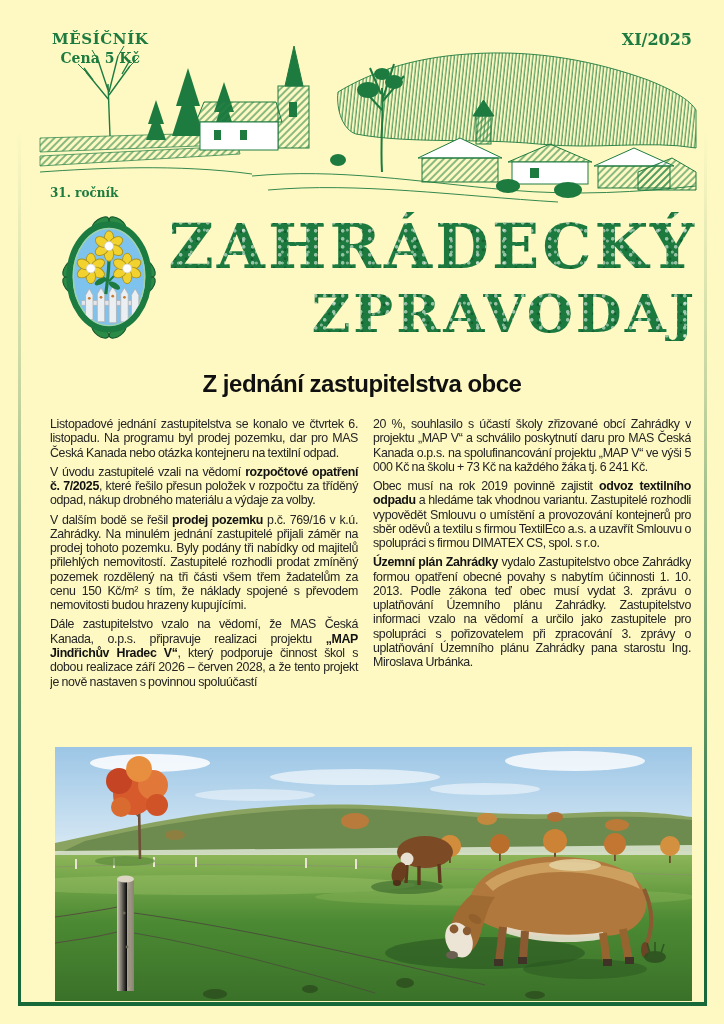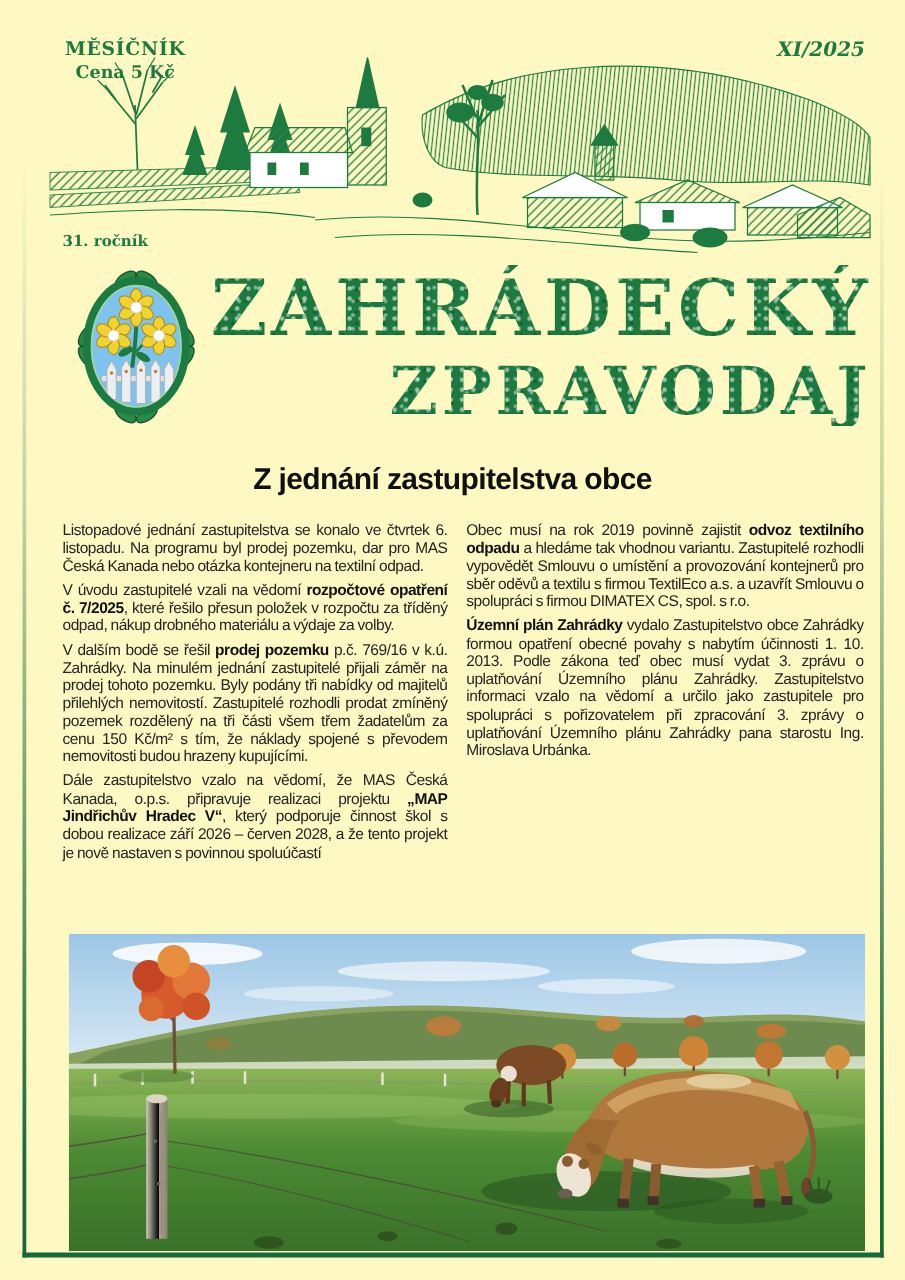--- a/index.html
+++ b/index.html
@@ -15,21 +15,21 @@
   }
   .frame-left{left:18px;}
   .frame-right{left:704px;}
   .frame-bottom{
     position:absolute; left:18px; top:1002px; width:689px; height:4px; background:#17693a;
   }
   
   .meta-left{position:absolute; left:52px; top:30px; color:#1e7b40; font-family:"DejaVu Serif", serif; font-weight:bold; z-index:5;}
   .meta-left .l1{font-size:15px; letter-spacing:.6px;}
   .meta-left .l2{font-size:14px; margin-top:2px;text-align:center;}
-  .issue{position:absolute; right:32px; top:30px; color:#1e7b40; font-family:"DejaVu Serif", serif; font-weight:bold; font-size:16px; z-index:5;font-style:italic;}
+  .issue{position:absolute; right:32px; top:30px; color:#1e7b40; font-family:"DejaVu Serif", serif; font-weight:bold; font-size:16px; z-index:5;}
   .volume{position:absolute; left:50px; top:186px; color:#1e7b40; font-family:"DejaVu Serif", serif; font-weight:bold; font-size:12px; z-index:5;text-align:right;}
   .sketch{position:absolute; left:38px; top:40px; width:662px; height:178px; z-index:1;}
   .emblem{position:absolute; left:55px; top:213px; width:108px; height:128px; z-index:5;}
   .title-block{position:absolute; right:27px; top:212px; text-align:right; z-index:4;
     font-family:"DejaVu Serif", serif; font-weight:bold; color:#1d7a3f;}
   .title-block .t1{font-size:62px; line-height:70px; letter-spacing:3px;}
   .title-block .t2{font-size:53px; line-height:56px; letter-spacing:3px; margin-top:3px;}
   @supports ((-webkit-background-clip:text) or (background-clip:text)){
     .title-block .t1,.title-block .t2{
       color:transparent;
@@ -211,20 +211,21 @@
 
   <div class="columns">
     <div class="col col-left">
         <p><span>Listopadové jednání zastupitelstva se konalo ve čtvrtek 6. listopadu. Na programu byl prodej pozemku, dar pro MAS Česká Kanada nebo otázka kontejneru na textilní odpad.</span></p>
         <p><span>V úvodu zastupitelé vzali na vědomí </span><b>rozpočtové opatření č. 7/2025</b><span>, které řešilo přesun položek v rozpočtu za tříděný odpad, nákup drobného materiálu a výdaje za volby.</span></p>
         <p><span>V dalším bodě se řešil </span><b>prodej pozemku</b><span> p.č. 769/16 v k.ú. Zahrádky. Na minulém jednání zastupitelé přijali záměr na prodej tohoto pozemku. Byly podány tři nabídky od majitelů přilehlých nemovitostí. Zastupitelé rozhodli prodat zmíněný pozemek rozdělený na tři části všem třem žadatelům za cenu 150 Kč/m² s tím, že náklady spojené s převodem nemovitosti budou hrazeny kupujícími.</span></p>
         <p><span>Dále zastupitelstvo vzalo na vědomí, že MAS Česká Kanada, o.p.s. připravuje realizaci projektu </span><b>„MAP Jindřichův Hradec V“</b><span>, který podporuje činnost škol s dobou realizace září 2026 – červen 2028, a že tento projekt je nově nastaven s povinnou spoluúčastí</span></p>
       </div>
     <div class="col col-right">
       <div>
+          <p><span>20 %, souhlasilo s účastí školy zřizované obcí Zahrádky v projektu „MAP V“ a schválilo poskytnutí daru pro MAS Česká Kanada o.p.s. na spolufinancování projektu „MAP V“ ve výši 5 000 Kč na školu + 73 Kč na každého žáka tj. 6 241 Kč.</span></p>
           <p><span>Obec musí na rok 2019 povinně zajistit </span><b>odvoz textilního odpadu</b><span> a hledáme tak vhodnou variantu. Zastupitelé rozhodli vypovědět Smlouvu o umístění a provozování kontejnerů pro sběr oděvů a textilu s firmou TextilEco a.s. a uzavřít Smlouvu o spolupráci s firmou DIMATEX CS, spol. s r.o.</span></p>
           <p><b>Územní plán Zahrádky</b><span> vydalo Zastupitelstvo obce Zahrádky formou opatření obecné povahy s nabytím účinnosti 1. 10. 2013. Podle zákona teď obec musí vydat 3. zprávu o uplatňování Územního plánu Zahrádky. Zastupitelstvo informaci vzalo na vědomí a určilo jako zastupitele pro spolupráci s pořizovatelem při zpracování 3. zprávy o uplatňování Územního plánu Zahrádky pana starostu Ing. Miroslava Urbánka.</span></p>
         </div>
     </div>
   </div>
 
   <svg class="photo" role="img" viewBox="0 0 637 254" xmlns="http://www.w3.org/2000/svg" aria-label="cows-grazing-autumn-pasture">
     <defs>
       <linearGradient id="skyg" x1="0" y1="0" x2="0" y2="1">
         <stop offset="0" stop-color="#9cc6e6"></stop>

